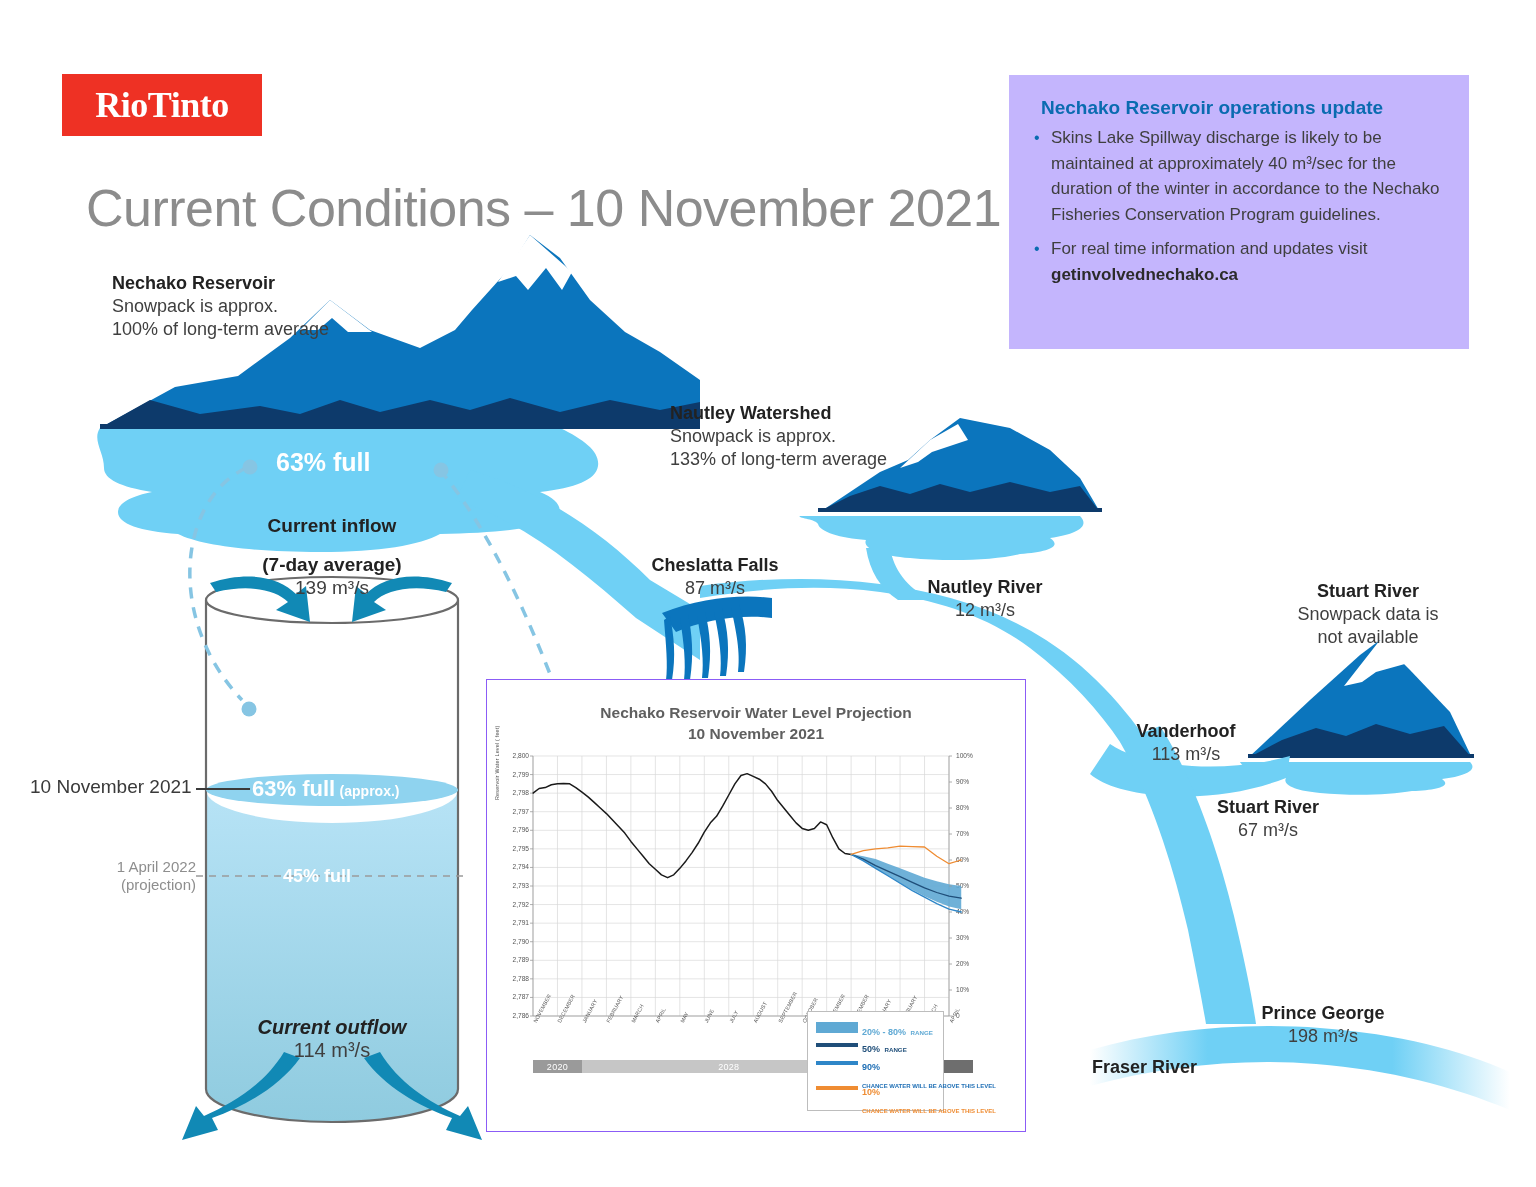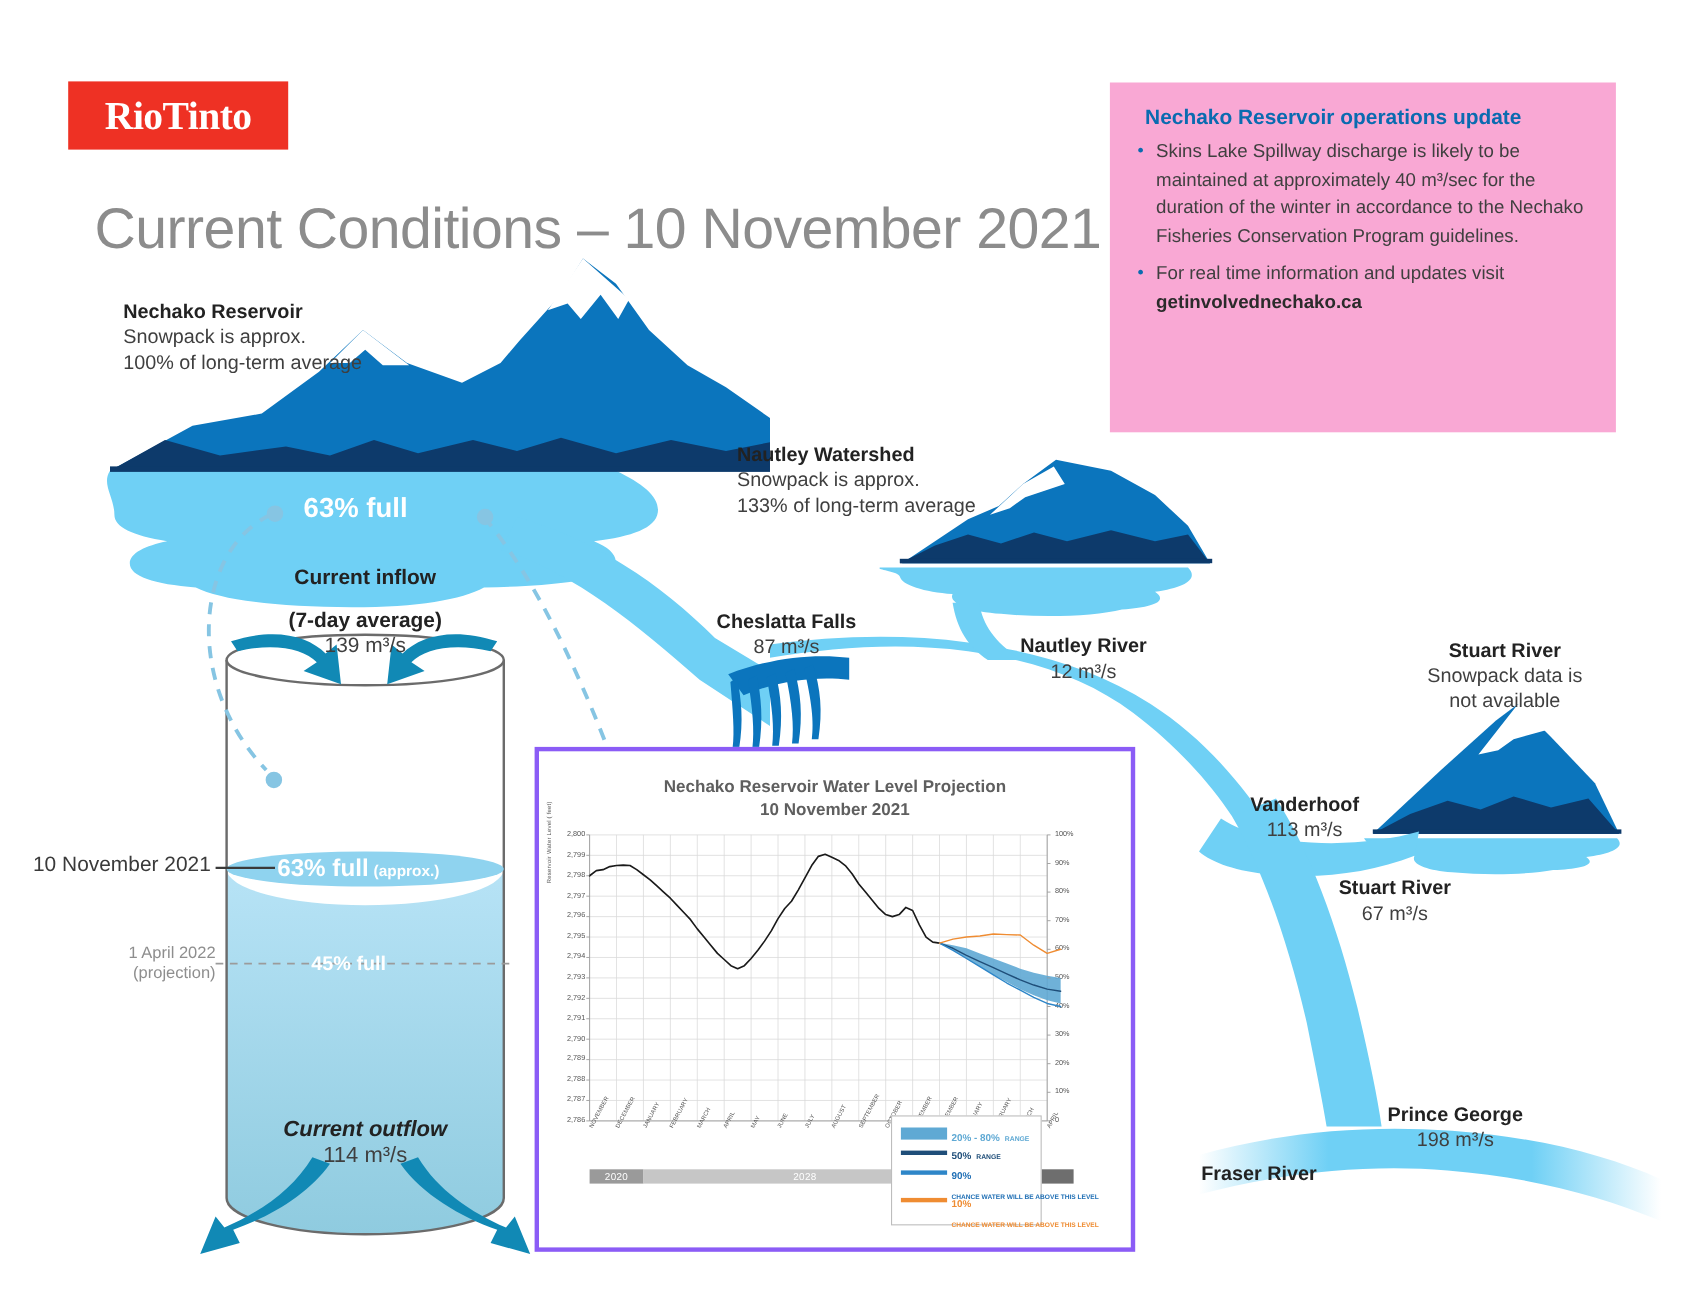--- a/index.html
+++ b/index.html
@@ -27,22 +27,22 @@
 
   
   #main-title{
     left:86px;top:178px;
     font-size:52px;font-weight:300;color:#8c8c8c;
     letter-spacing:-0.5px;white-space:nowrap;
   }
 
   
   #ops-box{
-    left:1009px;top:75px;width:460px;height:318px;
-    background:#f9a8d4;
+    left:1009px;top:75px;width:460px;height:274px;
+    background:#c4b5fd;
     padding:0;
   }
   #ops-box .hd{
     position:absolute;left:32px;top:22px;
     color:#0a6bb0;font-size:19px;font-weight:700;
   }
   #ops-box ul{
     position:absolute;left:20px;top:50px;right:16px;
     margin:0;padding:0 0 0 22px;list-style:none;
   }
@@ -59,21 +59,21 @@
   .lbl{font-size:18px;line-height:23px;color:#3f3f3f;}
   .lbl .ttl{font-weight:700;color:#222;display:block;margin-top:16px;}
   .lbl.ctr{text-align:center;}
 
   
   .wtxt{color:#ffffff;font-weight:700;}
 
   
   #chart-panel{
     left:486px;top:679px;width:538px;height:451px;
-    background:#ffffff;border:4px solid #8b5cf6;
+    background:#ffffff;border:1px solid #8b5cf6;
   }
   #chart-title{
     position:absolute;left:0;right:0;top:22px;text-align:center;
     font-size:15.5px;font-weight:700;color:#5f5f5f;line-height:21px;
   }
   #plot-wrap{position:absolute;left:0;top:68px;width:538px;height:310px;}
   #ylab{
     position:absolute;left:7px;top:120px;
     transform:rotate(-90deg);transform-origin:left top;
     font-size:5.4px;color:#555;white-space:nowrap;letter-spacing:0.2px;

